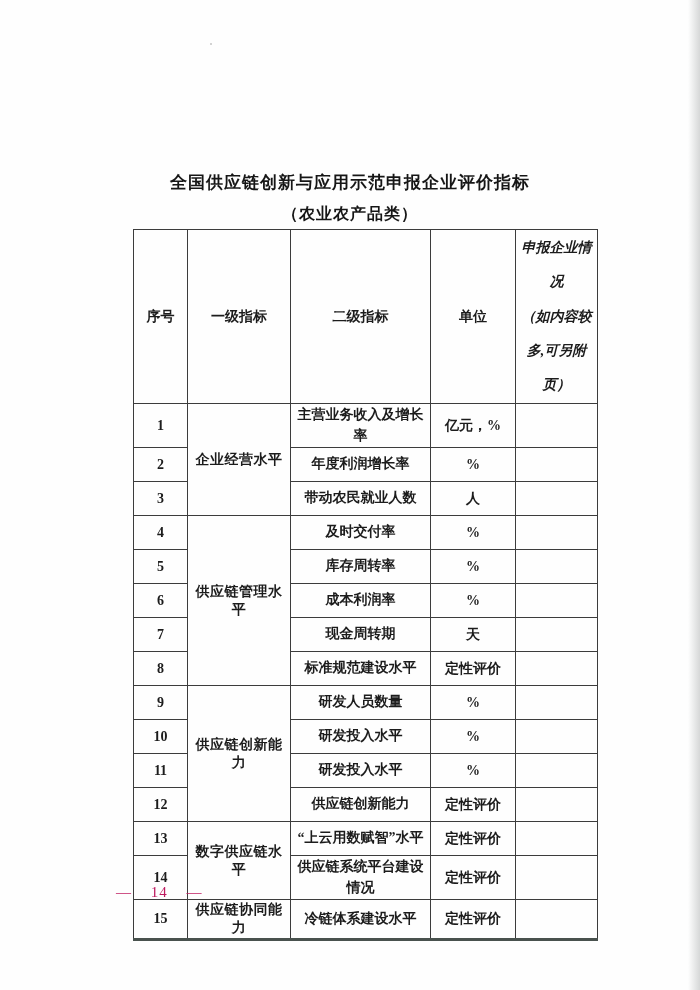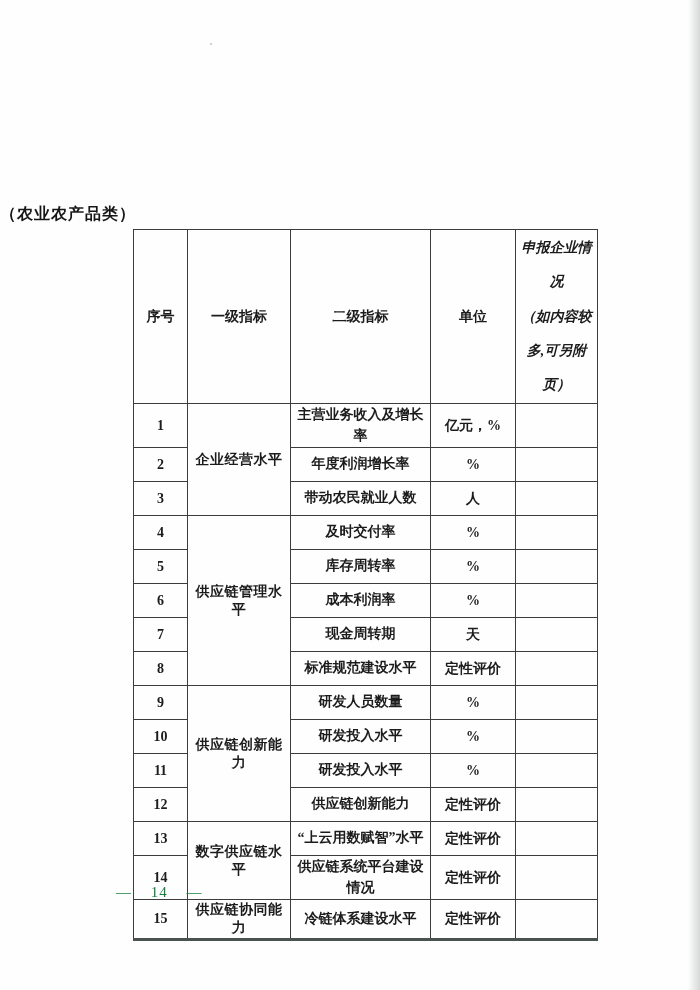--- a/index.html
+++ b/index.html
@@ -23,20 +23,21 @@
     font-size: 17px;
     font-weight: 700;
     letter-spacing: 1px;
     color: #161616;
   }
   .doc-subtitle {
     position: absolute;
     top: 204px;
     left: 0;
     width: 100%;
+    text-align: center;
     font-family: "Liberation Sans", "DejaVu Sans", sans-serif;
     font-size: 16px;
     font-weight: 700;
     letter-spacing: 1px;
     color: #161616;
   }
   table.eval {
     position: absolute;
     left: 133px;
     top: 229px;
@@ -78,21 +79,21 @@
     margin-top: 16px;
   }
   td.c-unit { font-size: 14px; }
   td.c-group { font-size: 14px; letter-spacing: 0.5px; margin-left: 44px; }
   td.c-value { background: #fefefe; }
   .page-number {
     position: absolute;
     left: 116px;
     top: 884px;
     font-size: 15px;
-    color: #15803d;
+    color: #be185d;
     font-family: "Liberation Serif", "DejaVu Serif", serif;
     word-spacing: 14px;
     letter-spacing: 1px;
   }
   .scan-edge-right {
     position: absolute;
     top: 0;
     right: 0;
     width: 12px;
     height: 100%;
@@ -104,20 +105,21 @@
     width: 2px; height: 2px;
     background: rgba(90,90,90,0.35);
     border-radius: 50%;
   }
 </style>
 </head>
 <body>
 
 <div class="page">
 
+  <div class="doc-title">全国供应链创新与应用示范申报企业评价指标</div>
   <div class="doc-subtitle">（农业农产品类）</div>
 
   <table class="eval">
     <colgroup>
       <col style="width:54px">
         <col style="width:103px">
         <col style="width:140px">
         <col style="width:85px">
         <col style="width:82px">
     </colgroup>

